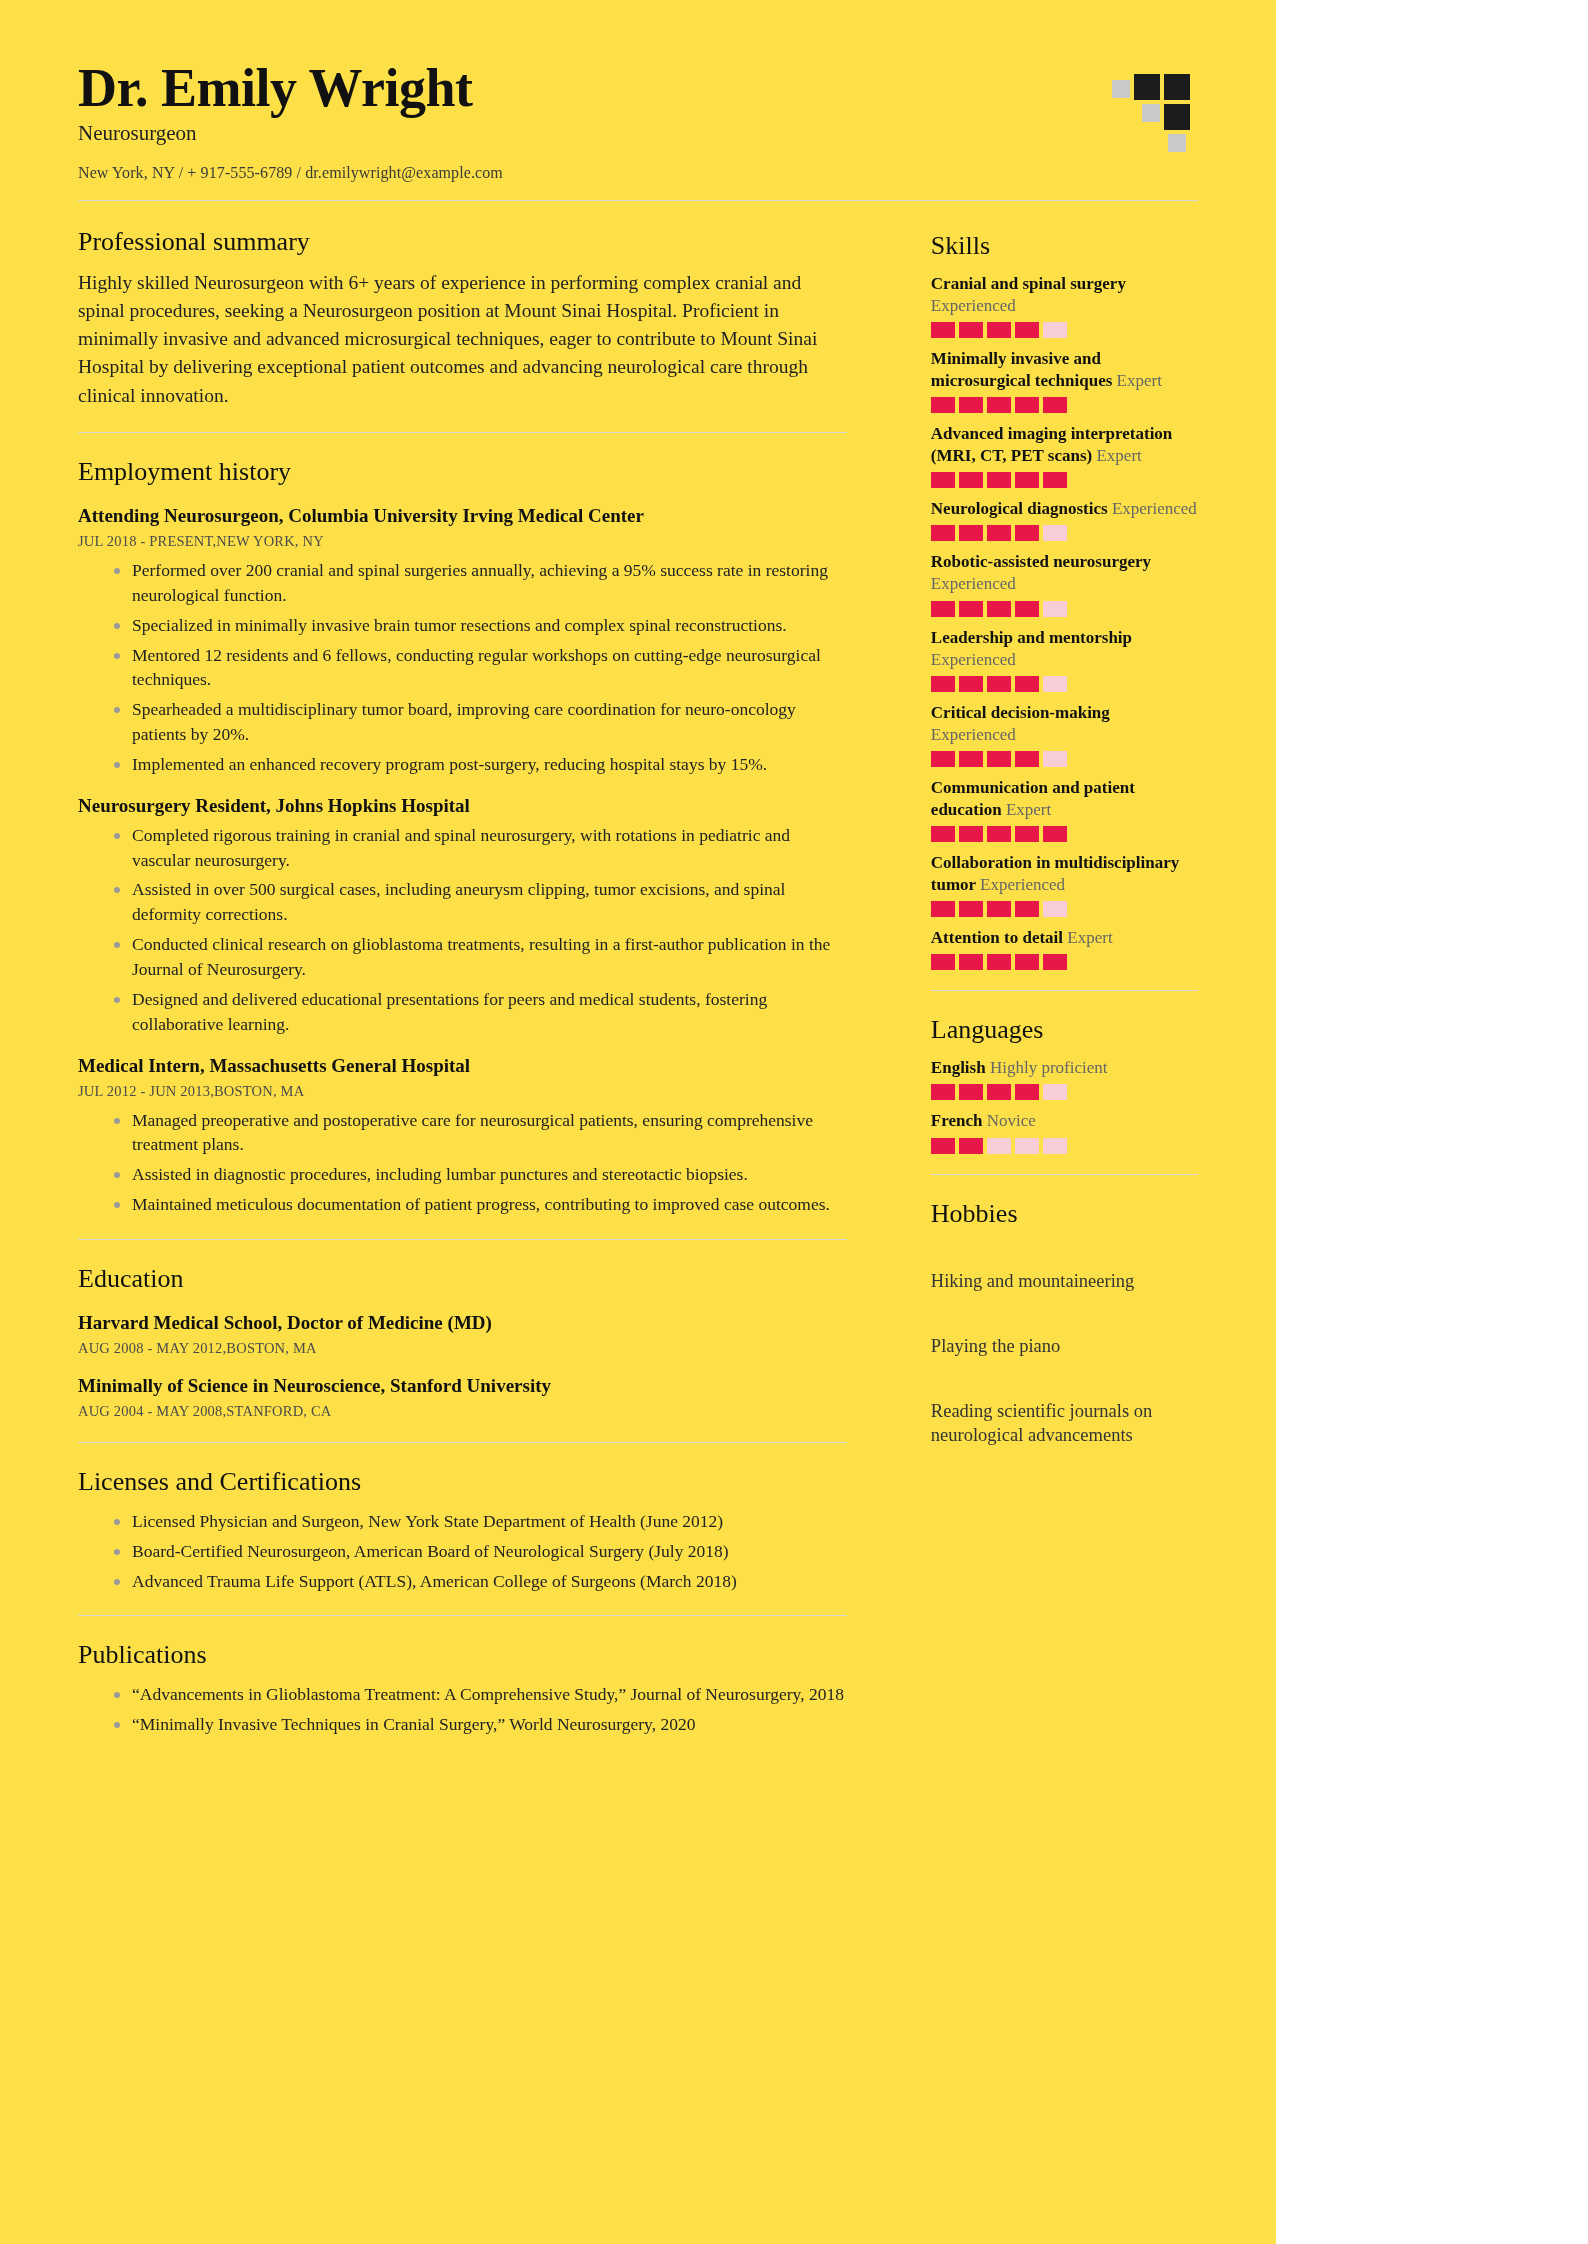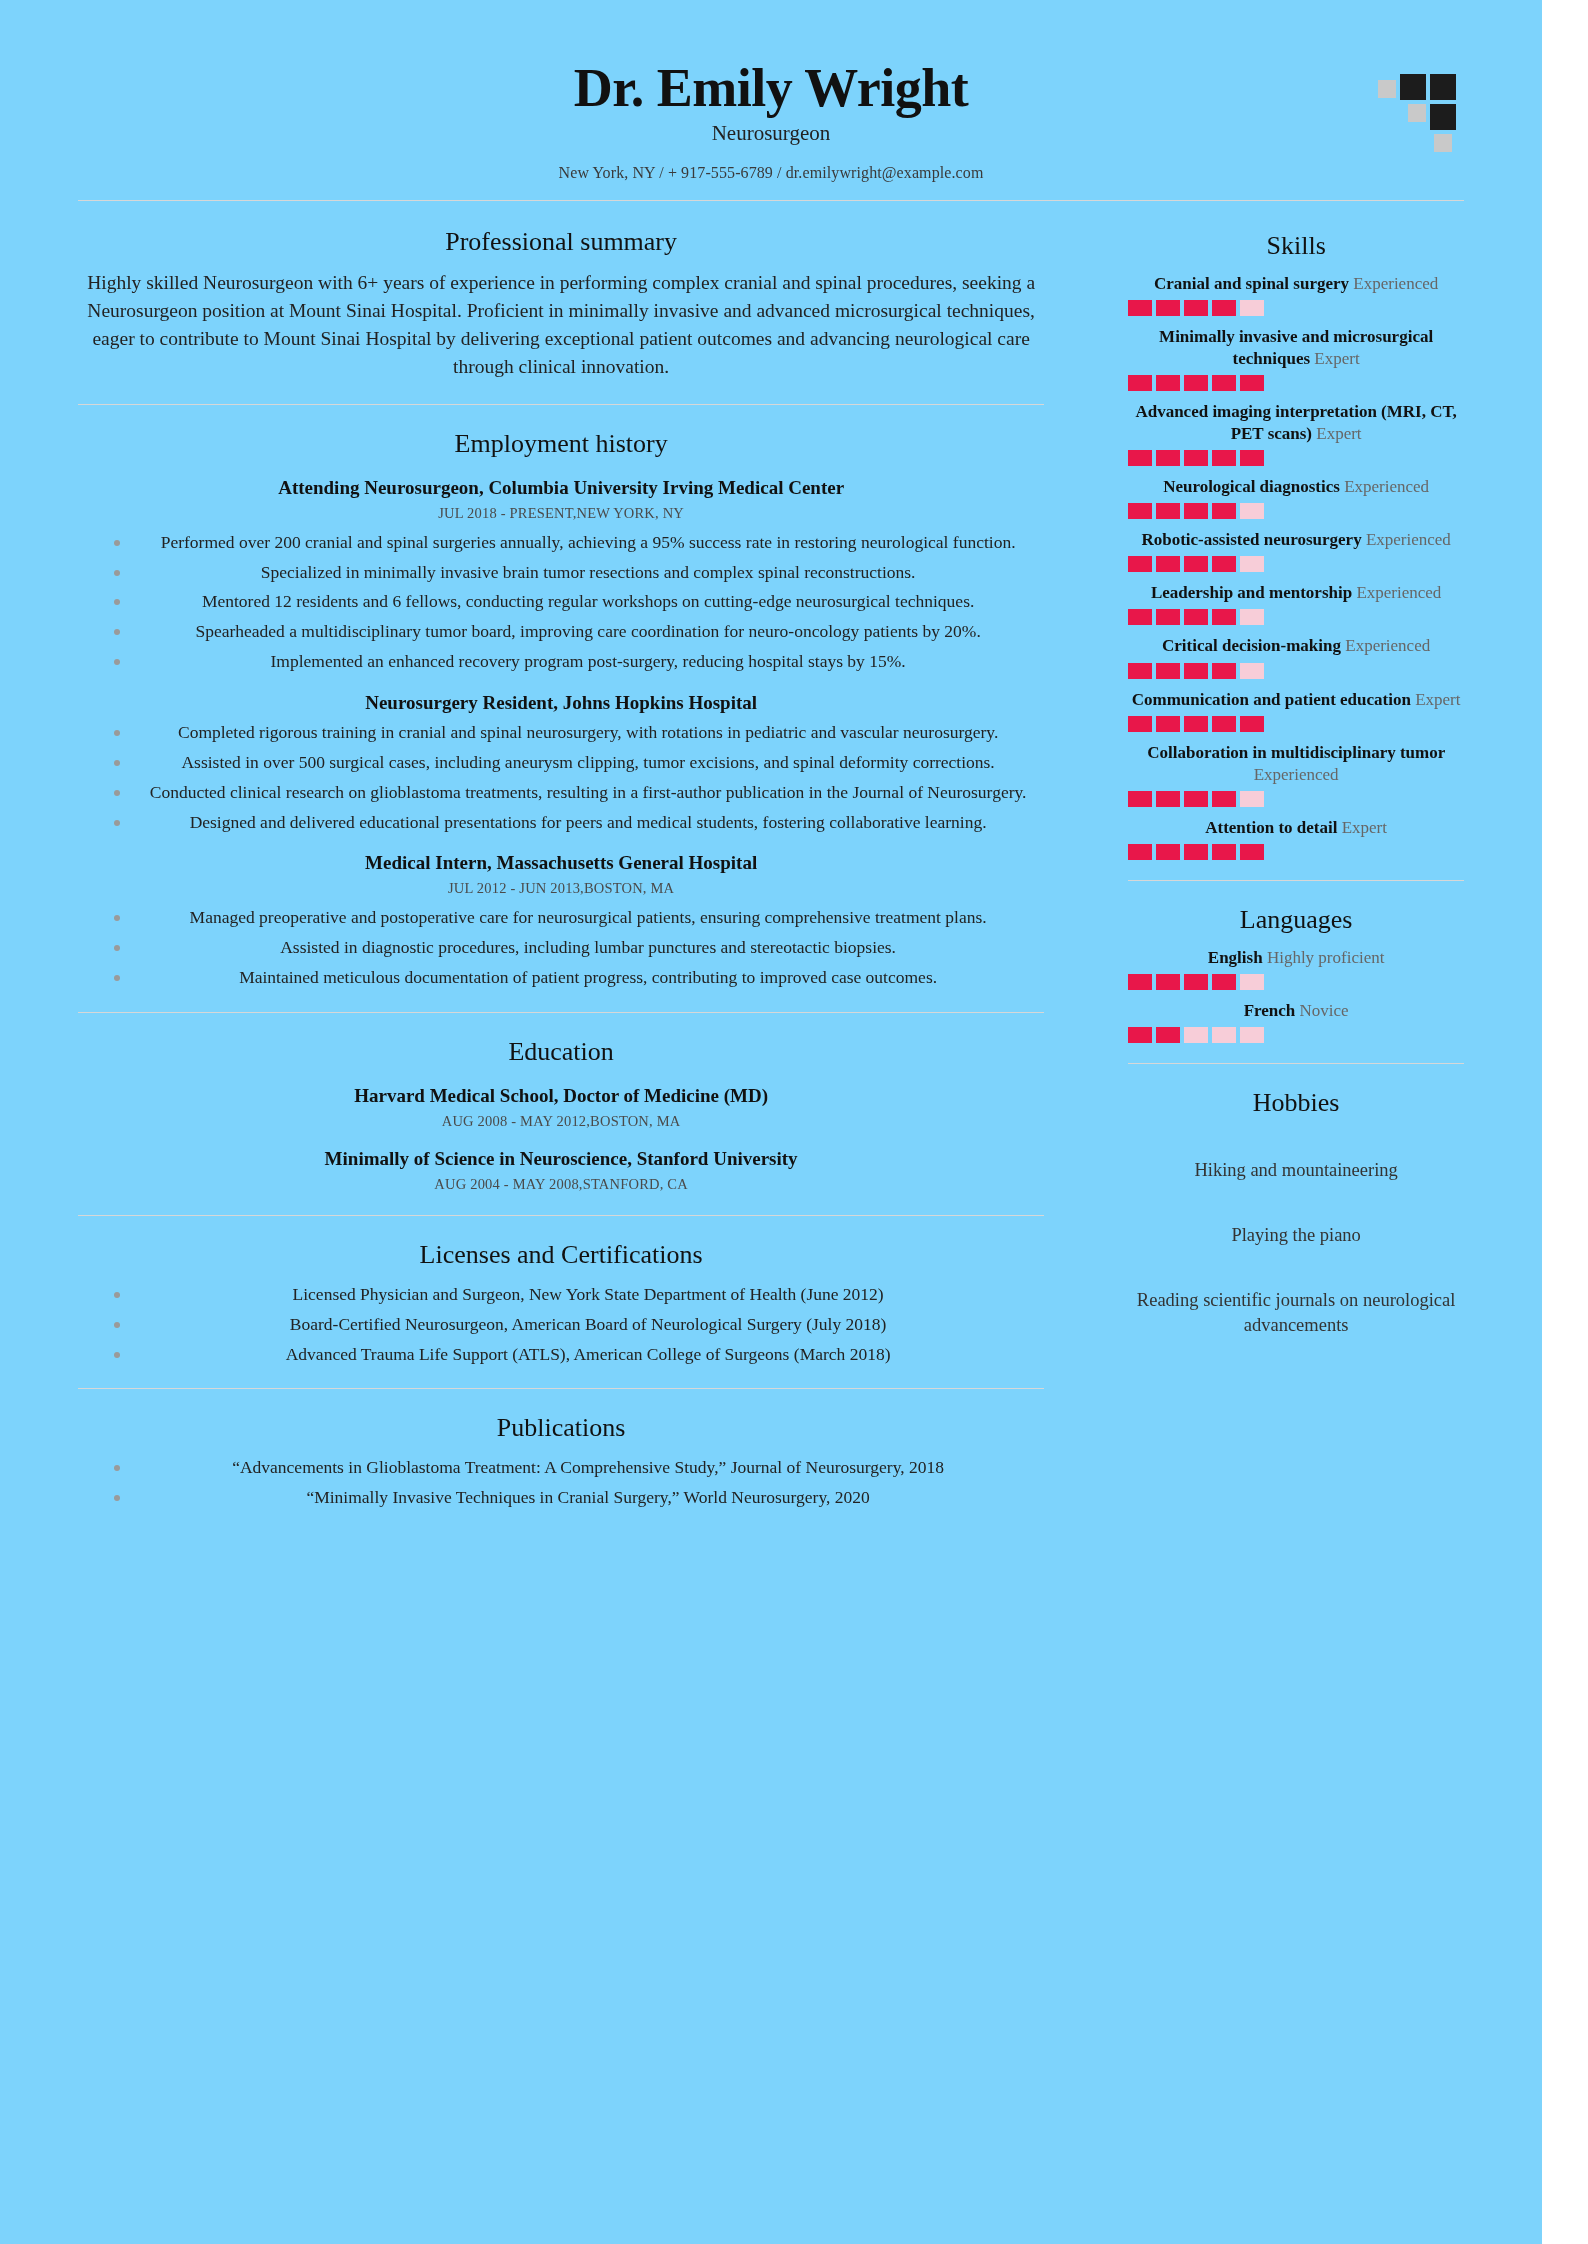--- a/index.html
+++ b/index.html
@@ -4,26 +4,25 @@
 <style>
   * { box-sizing: border-box; }
   html, body { margin: 0; padding: 0; }
   body {
     width: 1588px;
     background: #ffffff;
     font-family: "Liberation Serif", serif;
     color: #1a1a1a;
   }
   .page {
-    width: 1542px;
+    width: 1276px;
     min-height: 2244px;
-    background: #7dd3fc;
+    background: #fde047;
     padding: 60px 78px 40px 78px;
     position: relative;
-    text-align: center;
   }
 
   
   .header { position: relative; padding-bottom: 18px; }
   .name {
     font-family: "Liberation Serif", serif;
     font-weight: bold;
     font-size: 54px;
     letter-spacing: -0.5px;
     line-height: 1.05;

